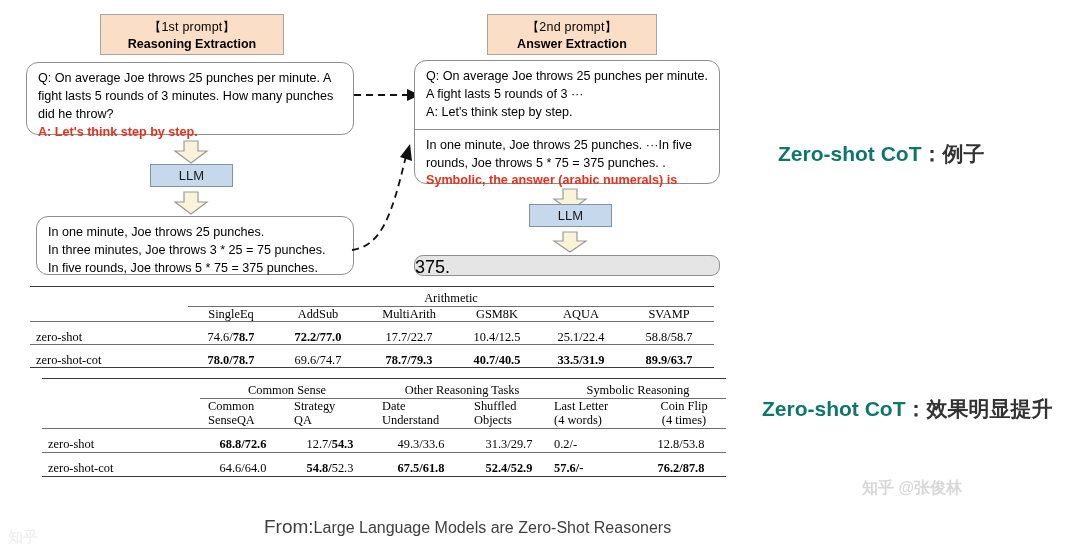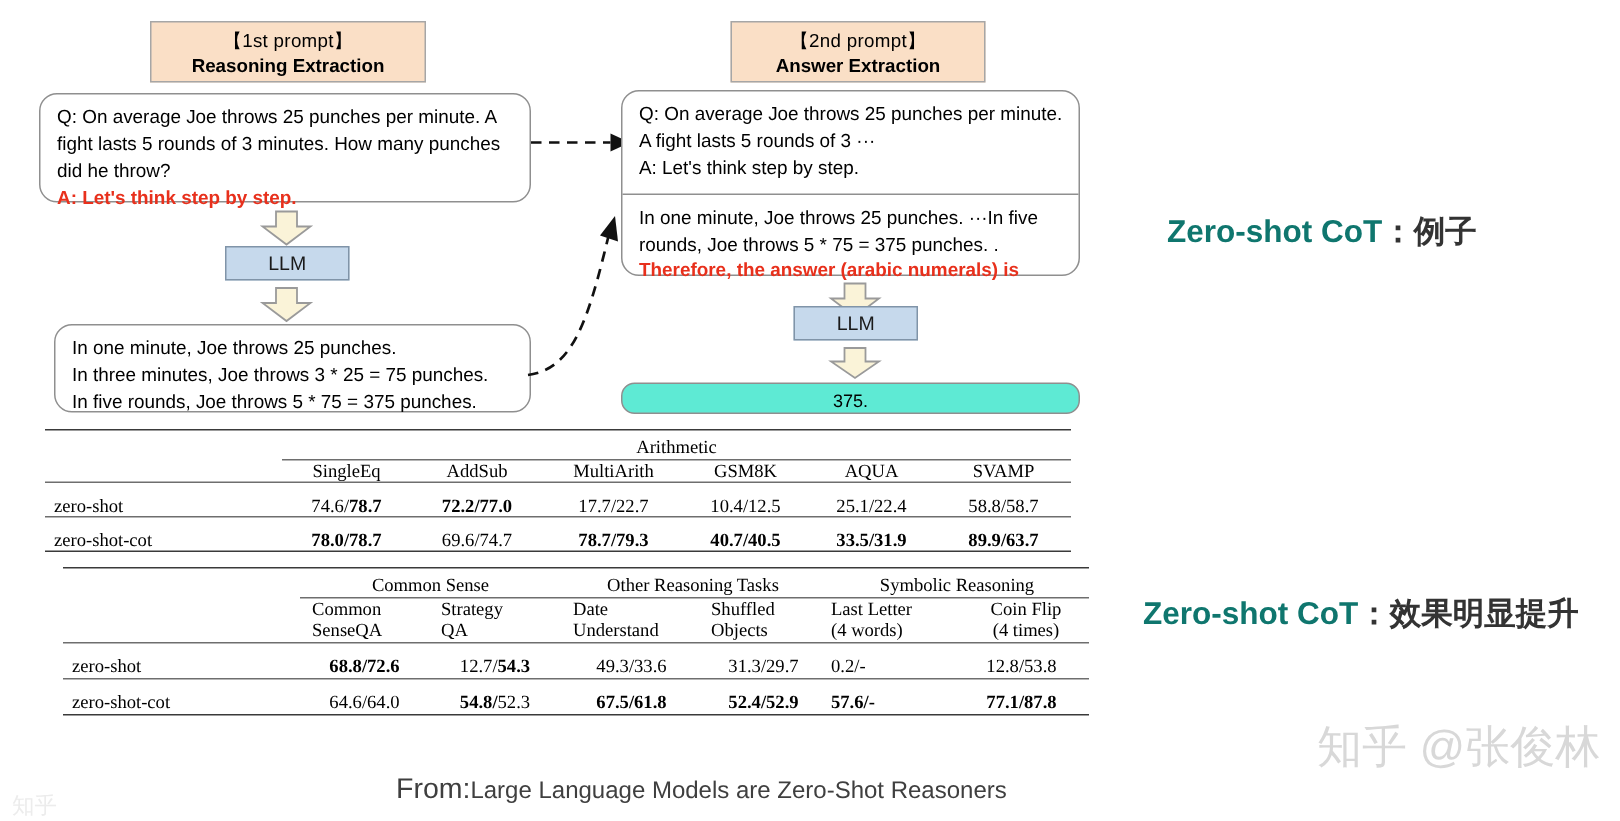--- a/index.html
+++ b/index.html
@@ -43,25 +43,25 @@
   }
   .rbox .red {
     color: #e8301c;
     font-weight: bold;
   }
   .rbox.split { padding: 0; }
   .rbox.split .seg { padding: 7px 9px 7px 11px; }
   .rbox.split .seg.top { border-bottom: 1.2px solid #8f8f8f; }
 
   .answerbox {
-    background: #5eead4;
+    background: #e5e5e5;
     border: 1.4px solid #8f8f8f;
     border-radius: 9px;
-    text-align: center;
-    font-size: 12px;
+    text-align: left;
+    font-size: 18px;
     color: #000;
     line-height: 22px;
   }
 
   
   .llm {
     background: #c6d9ec;
     border: 1px solid #8094a8;
     text-align: center;
     font-size: 13px;
@@ -117,26 +117,25 @@
     color: #3f3f3f;
     white-space: nowrap;
     font-family: "Liberation Sans", sans-serif;
   }
   .caption .from { font-size: 19px; color: #3f3f3f; }
   .caption .title { font-size: 16px; color: #3f3f3f; }
 
   
   .watermark {
     color: #d8d8d8;
-    font-size: 30px;
-    font-weight: normal;
+    font-size: 16px;
+    font-weight: bold;
     white-space: nowrap;
     font-family: "Liberation Sans", sans-serif;
     user-select: none;
-    margin-left: 16px;
   }
   .watermark-small {
     color: #ececec;
     font-size: 15px;
     white-space: nowrap;
     font-family: "Liberation Sans", sans-serif;
     user-select: none;
   }
 </style>
 </head>
@@ -183,21 +182,21 @@
     <div class="l2">Answer Extraction</div>
   </div>
 
   <div class="abs rbox split" style="left:414px; top:60px; width:306px; height:124px;">
     <div class="seg top">
       <div>Q: On average Joe throws 25 punches per minute.  A fight lasts 5 rounds of 3 ···</div>
       <div>A: Let's think step by step.</div>
     </div>
     <div class="seg">
       <div>In one minute, Joe throws 25 punches. ···In five rounds, Joe throws 5 * 75 = 375 punches. .</div>
-      <div class="red">Therefore, the answer (arabic numerals) is</div>
+      <div class="red">Symbolic, the answer (arabic numerals) is</div>
     </div>
   </div>
 
   <svg class="abs blockarrow" style="left:551px; top:188px; width:38px; height:24px;" viewBox="0 0 38 24">
     <polygon points="12,1 26,1 26,11 35,11 19,23 3,11 12,11" fill="#faf3d8" stroke="#9a9a9a" stroke-width="1.2"></polygon>
   </svg>
 
   <div class="abs llm" style="left:529px; top:204px; width:83px; height:23px;">LLM</div>
 
   <svg class="abs blockarrow" style="left:551px; top:231px; width:38px; height:22px;" viewBox="0 0 38 22">
@@ -341,21 +340,21 @@
           <td class="rule-mid" style="text-align:left;padding-left:4px;"><span style="font-weight: normal;">0.2/</span><span style="font-weight: normal;">-</span></td>
           <td class="rule-mid"><span style="font-weight: normal;">12.8/</span><span style="font-weight: normal;">53.8</span></td>
         </tr>
         <tr style="height:24px;">
           <td class="rowlab rule-mid">zero-shot-cot</td>
           <td class="rule-mid"><span style="font-weight: normal; text-align: center;">64.6/</span><span style="font-weight: normal;">64.0</span></td>
           <td class="rule-mid"><span style="font-weight: bold;">54.8/</span><span style="font-weight: normal;">52.3</span></td>
           <td class="rule-mid"><span style="font-weight: bold;">67.5/</span><span style="font-weight: bold;">61.8</span></td>
           <td class="rule-mid"><span style="font-weight: bold;">52.4/</span><span style="font-weight: bold;">52.9</span></td>
           <td class="rule-mid" style="text-align:left;padding-left:4px;"><span style="font-weight: bold;">57.6/</span><span style="font-weight: bold;">-</span></td>
-          <td class="rule-mid"><span style="font-weight: bold;">77.1/</span><span style="font-weight: bold;">87.8</span></td>
+          <td class="rule-mid"><span style="font-weight: bold;">76.2/</span><span style="font-weight: bold;">87.8</span></td>
         </tr>
         <tr>
           <td class="rule-top" colspan="7" style="height:3px;"></td>
         </tr>
       </tbody>
     </table>
   </div>
 
   <div class="abs caption" style="left:264px; top:516px;">
     <span class="from">From:</span><span class="title">Large Language Models are Zero-Shot Reasoners</span>

